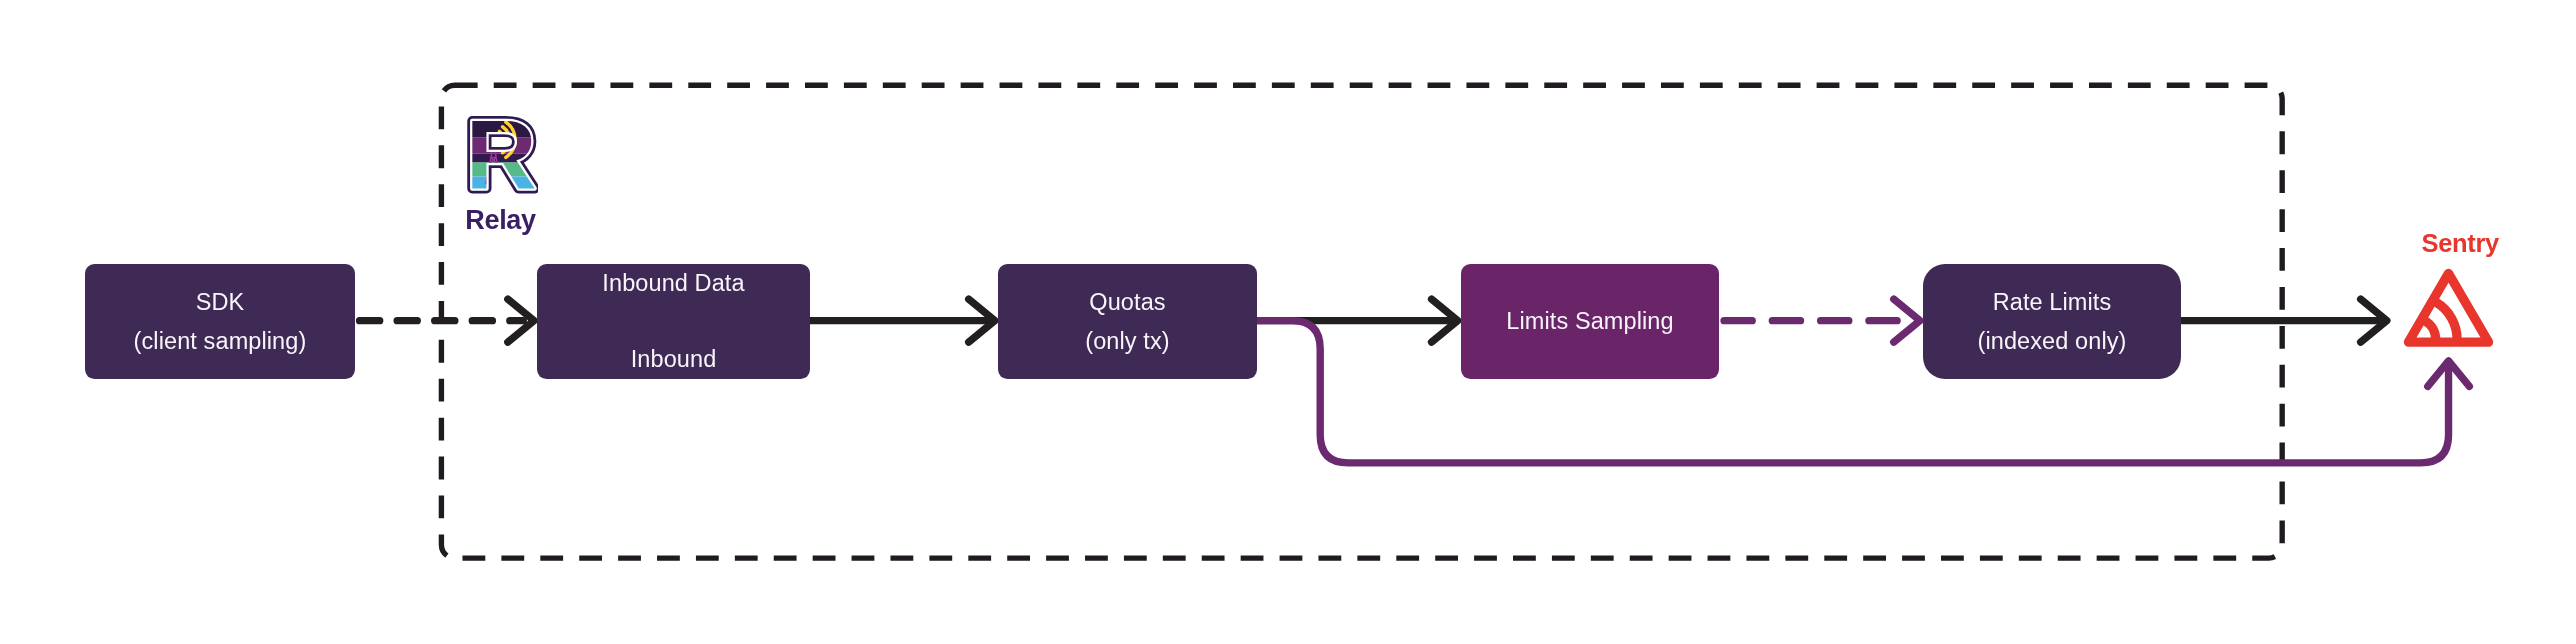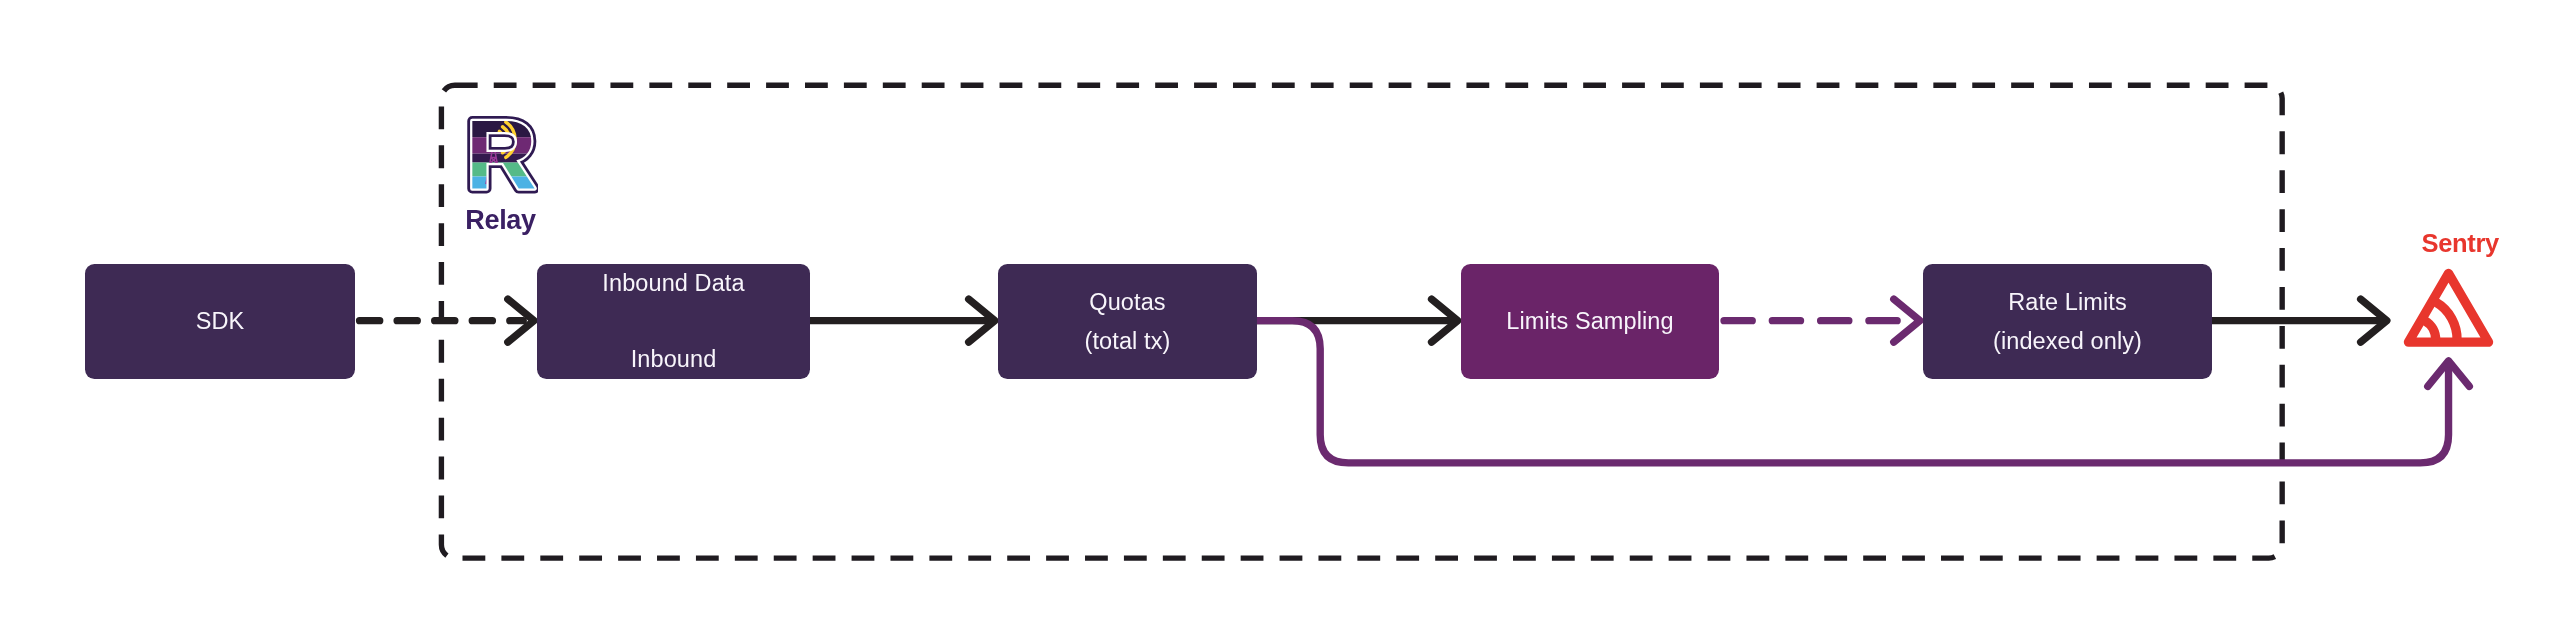--- a/index.html
+++ b/index.html
@@ -95,38 +95,39 @@
           <path d="M67.5 30.1 A34 34 0 0 1 67.5 85.9"></path>
         </g>
         <circle cx="48" cy="58" r="7.5" fill="#ffffff"></circle>
       </g>
     </svg>
     <div class="relay-word">Relay</div>
   </div>
 
   <div class="node" style="left:85px;top:264px;width:270px;">
     <div class="nl">SDK</div>
+    <div class="nl">(client sampling)</div>
   </div>
 
   <div class="node" style="left:537px;top:264px;width:273px;justify-content:space-between;">
     <div class="nl">Inbound Data</div>
     <div class="nl">Inbound</div>
   </div>
 
   <div class="node" style="left:998px;top:264px;width:259px;">
     <div class="nl">Quotas</div>
-    <div class="nl">(total tx)</div>
+    <div class="nl">(only tx)</div>
   </div>
 
   <div class="node highlight" style="left:1461px;top:264px;width:258px;">
     <div class="nl">Limits Sampling</div>
     <div class="nl"></div>
   </div>
 
-  <div class="node" style="left:1923px;top:264px;width:289px;">
+  <div class="node" style="left:1923px;top:264px;width:258px;border-radius:22px;">
     <div class="nl">Rate Limits</div>
     <div class="nl">(indexed only)</div>
   </div>
 
 
   <div class="sentry-brand">
     <div class="sentry-word">Sentry</div>
     <svg width="101" height="93" viewBox="0 0 140 130" aria-hidden="true">
       <g stroke="#E8362D" stroke-width="13" fill="none" stroke-linejoin="round" stroke-linecap="round">
         <path d="M70 16 L126 112 L14 112 Z"></path>

